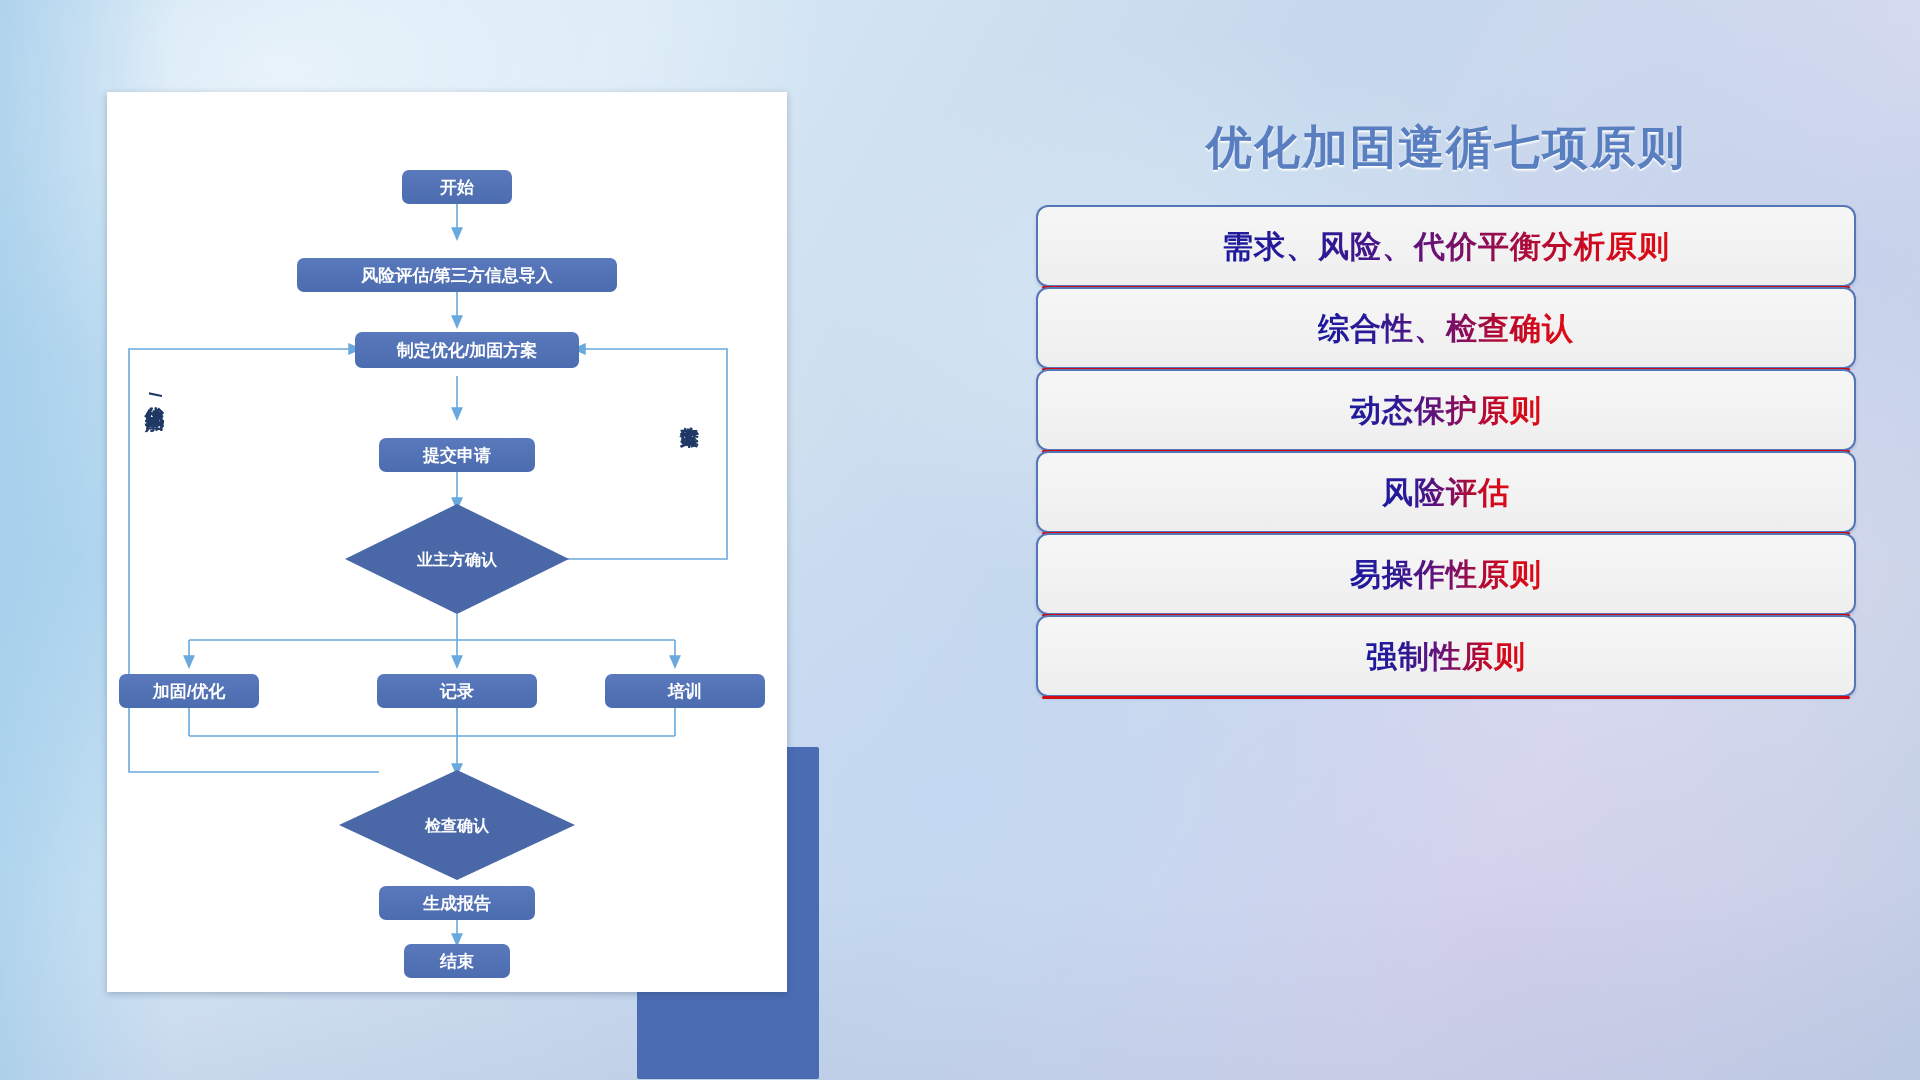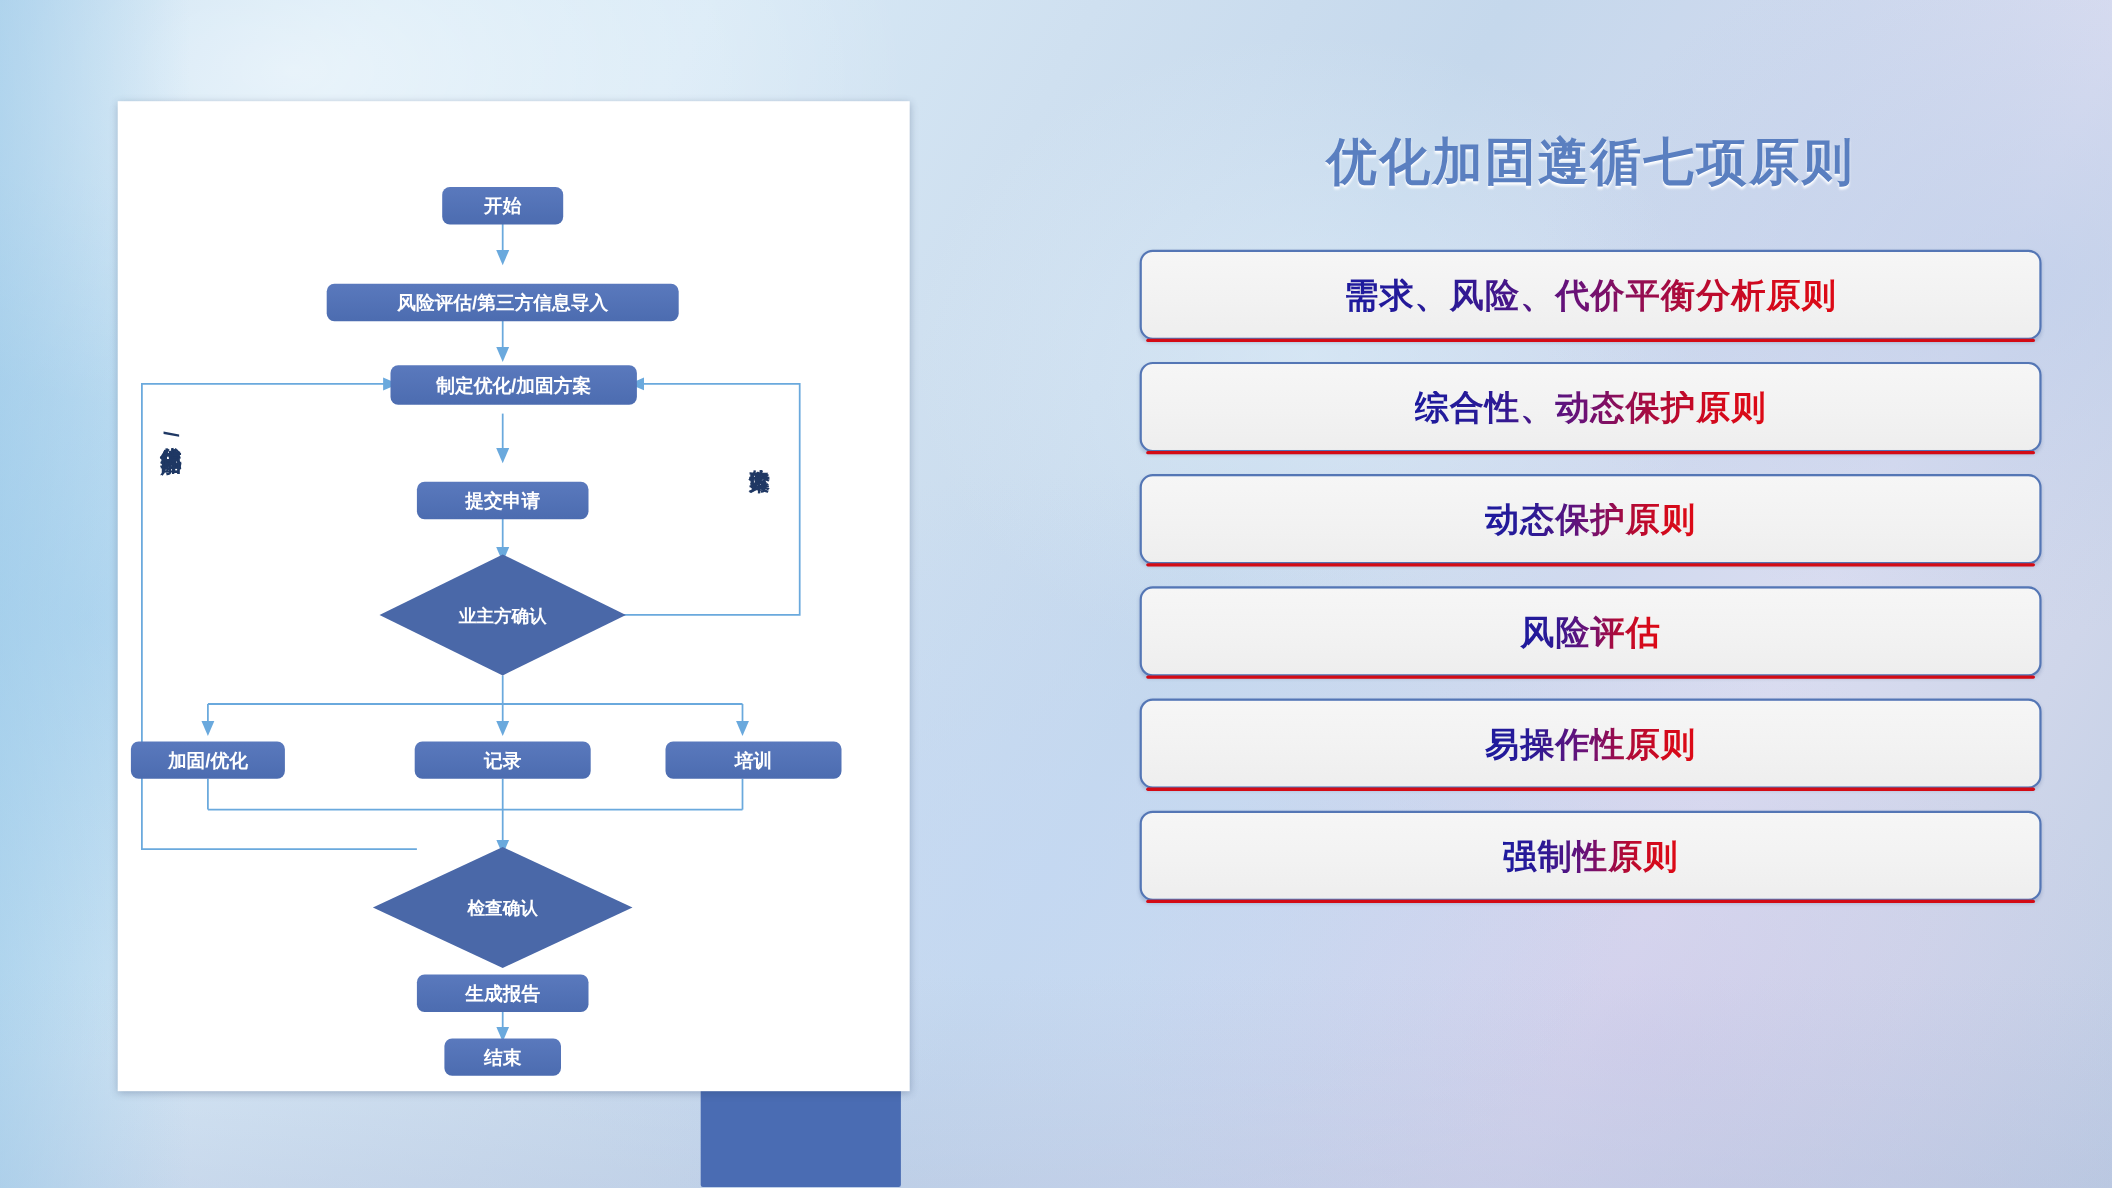--- a/index.html
+++ b/index.html
@@ -22,31 +22,31 @@
                radial-gradient(520px 420px at 62% 30%, rgba(226,240,250,.55), rgba(255,255,255,0) 70%);}
   .bg-l3{position:absolute;inset:0;
     background:linear-gradient(90deg, rgba(152,200,232,.55) 0%, rgba(152,200,232,0) 9%),
                linear-gradient(0deg, rgba(176,190,220,.35) 0%, rgba(176,190,220,0) 18%);}
 
   
   #left-panel{position:absolute;left:107px;top:92px;width:680px;height:880px;z-index:2;}
   #accent-shadow{position:absolute;left:530px;top:655px;width:182px;height:332px;
     background:#4a6cb3;border-radius:2px;}
   #flow-card{position:absolute;left:0;top:0;width:680px;height:900px;background:#ffffff;
-    box-shadow:0 2px 7px rgba(40,60,100,.30);padding-left:40px;}
+    box-shadow:0 2px 7px rgba(40,60,100,.30);}
   #flow-svg{position:absolute;left:0;top:0;}
 
   
   #right-panel{position:absolute;left:1036px;top:92px;width:820px;height:900px;z-index:2;}
   #right-title{
     text-align:center;font-size:46px;font-weight:bold;letter-spacing:2px;
     color:#5a7fc0;margin:25px 0 0 0;
     text-shadow:0 2px 2px rgba(255,255,255,.85), 0 1px 0 rgba(255,255,255,.9);
   }
-  #principle-list{margin-top:48px;display:flex;flex-direction:column;gap:20px;}
+  #principle-list{margin-top:26px;display:flex;flex-direction:column;}
   .principle-box{
     position:relative;height:78px;border-radius:12px;
     background:linear-gradient(180deg,#f6f6f6 0%,#f2f2f2 55%,#eeeeee 100%);
     border:2px solid #5476b5;
     box-shadow:0 2px 3px rgba(60,80,130,.22);
     display:flex;align-items:center;justify-content:center;
   }
   .principle-box::after{
     content:"";position:absolute;left:4px;right:4px;bottom:-4px;height:3px;
     background:#d30b15;border-radius:3px;
@@ -182,21 +182,21 @@
 
   <h1 id="right-title">优化加固遵循七项原则</h1>
 
   <div id="principle-list">
 
     <div class="principle-box">
       <span class="principle-label">需求、风险、代价平衡分析原则</span>
     </div>
 
     <div class="principle-box">
-      <span class="principle-label">综合性、动态保护原则</span>
+      <span class="principle-label">综合性、检查确认</span>
     </div>
 
     <div class="principle-box">
       <span class="principle-label">动态保护原则</span>
     </div>
 
 
     <div class="principle-box">
       <span class="principle-label">风险评估</span>
     </div>

